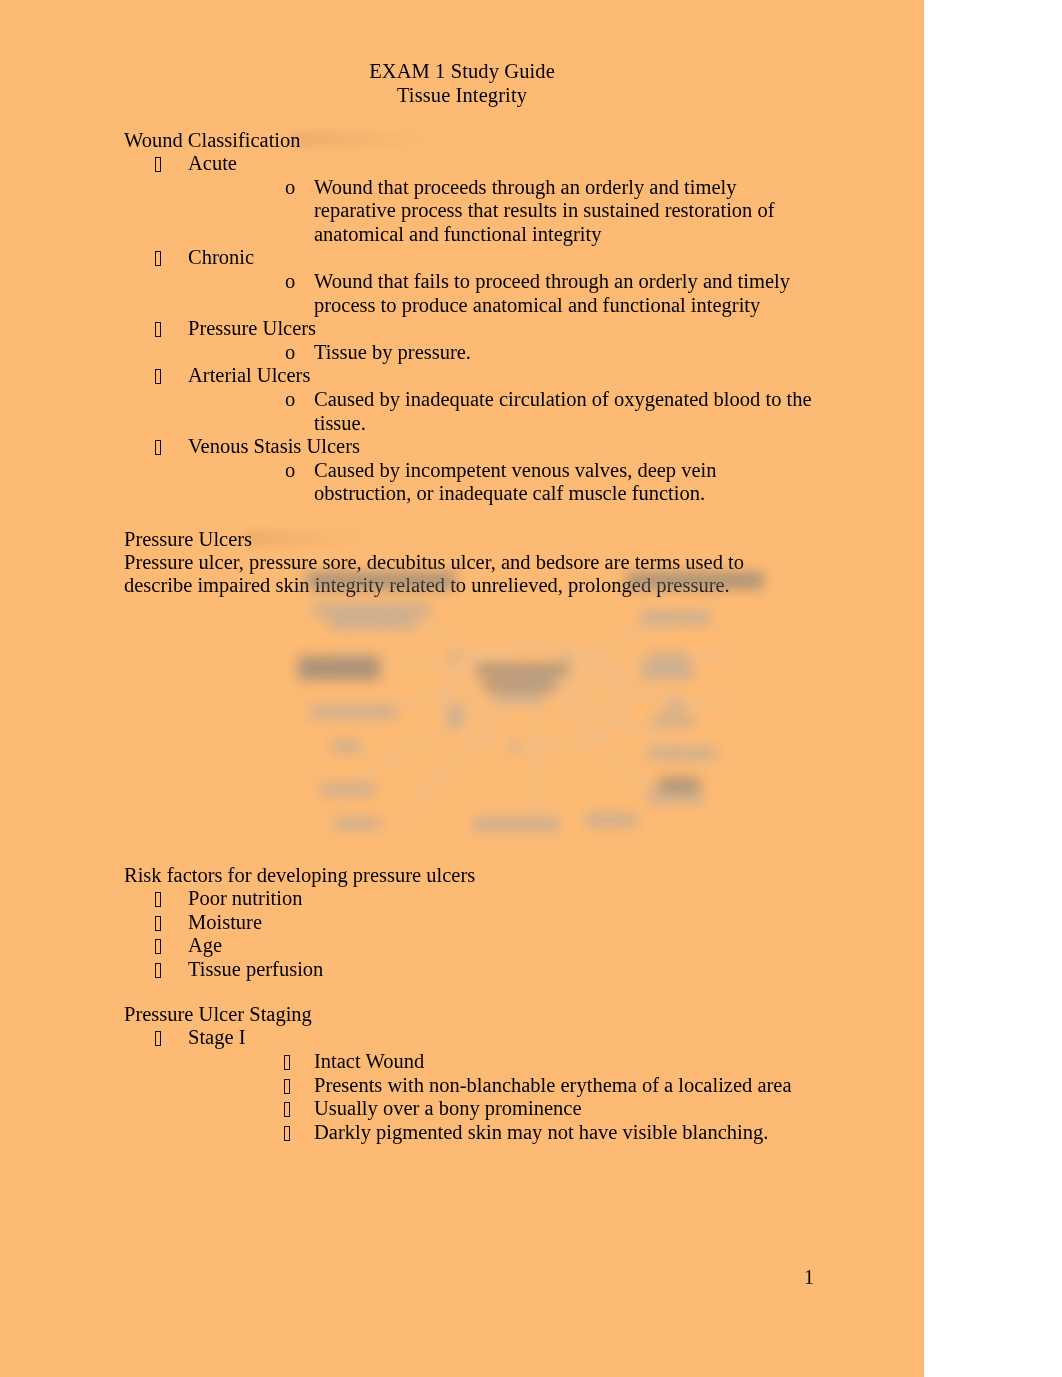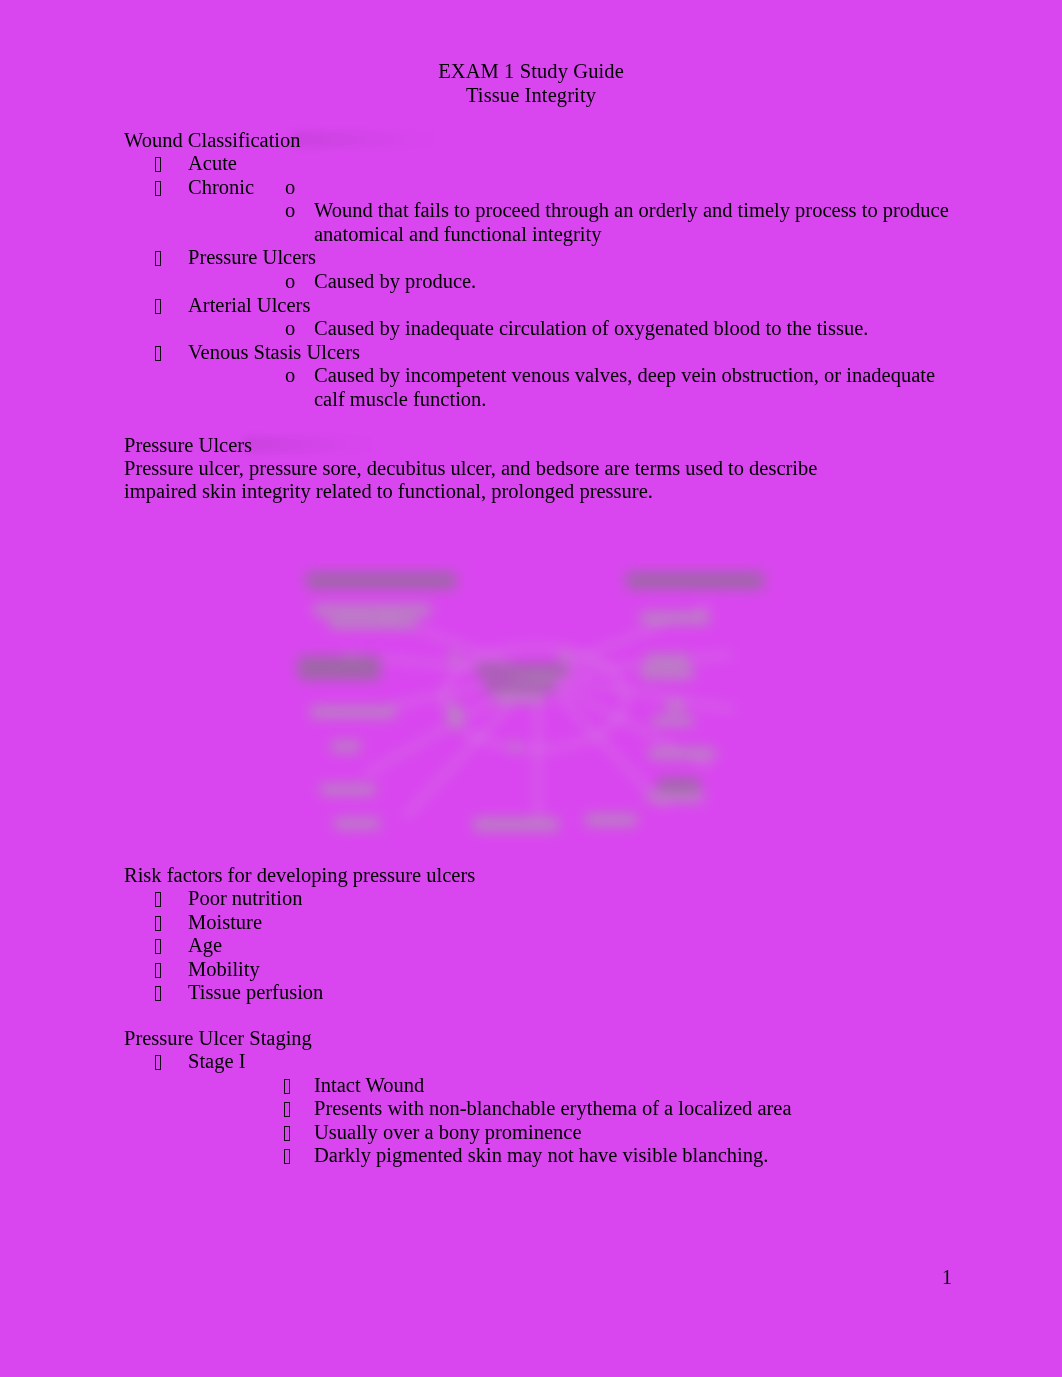--- a/index.html
+++ b/index.html
@@ -7,23 +7,23 @@
     margin: 0;
     padding: 0;
     background: #ffffff;
   }
   body {
     font-family: "Liberation Serif", "DejaVu Serif", serif;
     color: #000000;
   }
   .page {
     position: relative;
-    width: 1062px;
+    width: 924px;
     height: 1377px;
-    background: #d946ef;
+    background: #fdba74;
     overflow: hidden;
     box-sizing: border-box;
   }
 
   
   .doc-title {
     text-align: center;
     font-size: 20.5px;
     line-height: 23.5px;
     padding-top: 60px;
@@ -193,20 +193,21 @@
     </div>
 
     <ul class="lvl lvl1">
 
       <li class="item">
         <span class="marker"><span class="tofu"></span></span>
         <span class="txt">Acute</span>
         <ul class="lvl lvl2">
           <li class="item">
             <span class="marker omark">o</span>
+            <span class="txt">Wound that proceeds through an orderly and timely reparative process that results in sustained restoration of anatomical and functional integrity</span>
           </li>
         </ul>
       </li>
 
       <li class="item">
         <span class="marker"><span class="tofu"></span></span>
         <span class="txt">Chronic</span>
         <ul class="lvl lvl2">
           <li class="item narrow">
             <span class="marker omark">o</span>
@@ -214,21 +215,21 @@
           </li>
         </ul>
       </li>
 
       <li class="item">
         <span class="marker"><span class="tofu"></span></span>
         <span class="txt">Pressure Ulcers</span>
         <ul class="lvl lvl2">
           <li class="item">
             <span class="marker omark">o</span>
-            <span class="txt">Caused by produce.</span>
+            <span class="txt">Tissue by pressure.</span>
           </li>
         </ul>
       </li>
 
       <li class="item">
         <span class="marker"><span class="tofu"></span></span>
         <span class="txt">Arterial Ulcers</span>
         <ul class="lvl lvl2">
           <li class="item">
             <span class="marker omark">o</span>
@@ -249,21 +250,21 @@
       </li>
 
     </ul>
 
     <div class="gap-m"></div>
 
     <div class="heading">
       <span>Pressure Ulcers</span>
       <span class="smudge" style="left:120px; width:135px;"></span>
     </div>
-    <p class="para">Pressure ulcer, pressure sore, decubitus ulcer, and bedsore are terms used to describe impaired skin integrity related to functional, prolonged pressure.</p>
+    <p class="para">Pressure ulcer, pressure sore, decubitus ulcer, and bedsore are terms used to describe impaired skin integrity related to unrelieved, prolonged pressure.</p>
 
   </div>
 
   <div class="figure">
     <div class="blurwrap">
 
       <div class="fig-line" style="left:250px; top:118px; width:180px; transform:rotate(201deg);"></div>
       <div class="fig-line" style="left:250px; top:118px; width:195px; transform:rotate(186deg);"></div>
       <div class="fig-line" style="left:250px; top:118px; width:205px; transform:rotate(168deg);"></div>
       <div class="fig-line" style="left:250px; top:118px; width:200px; transform:rotate(150deg);"></div>
@@ -323,24 +324,20 @@
       <li class="item">
         <span class="marker"><span class="tofu"></span></span>
         <span class="txt">Moisture</span>
       </li>
       <li class="item">
         <span class="marker"><span class="tofu"></span></span>
         <span class="txt">Age</span>
       </li>
       <li class="item">
         <span class="marker"><span class="tofu"></span></span>
-        <span class="txt">Mobility</span>
-      </li>
-      <li class="item">
-        <span class="marker"><span class="tofu"></span></span>
         <span class="txt">Tissue perfusion</span>
       </li>
     </ul>
 
     <div class="gap-m"></div>
 
     <div class="heading">
       <span>Pressure Ulcer Staging</span>
     </div>
 

